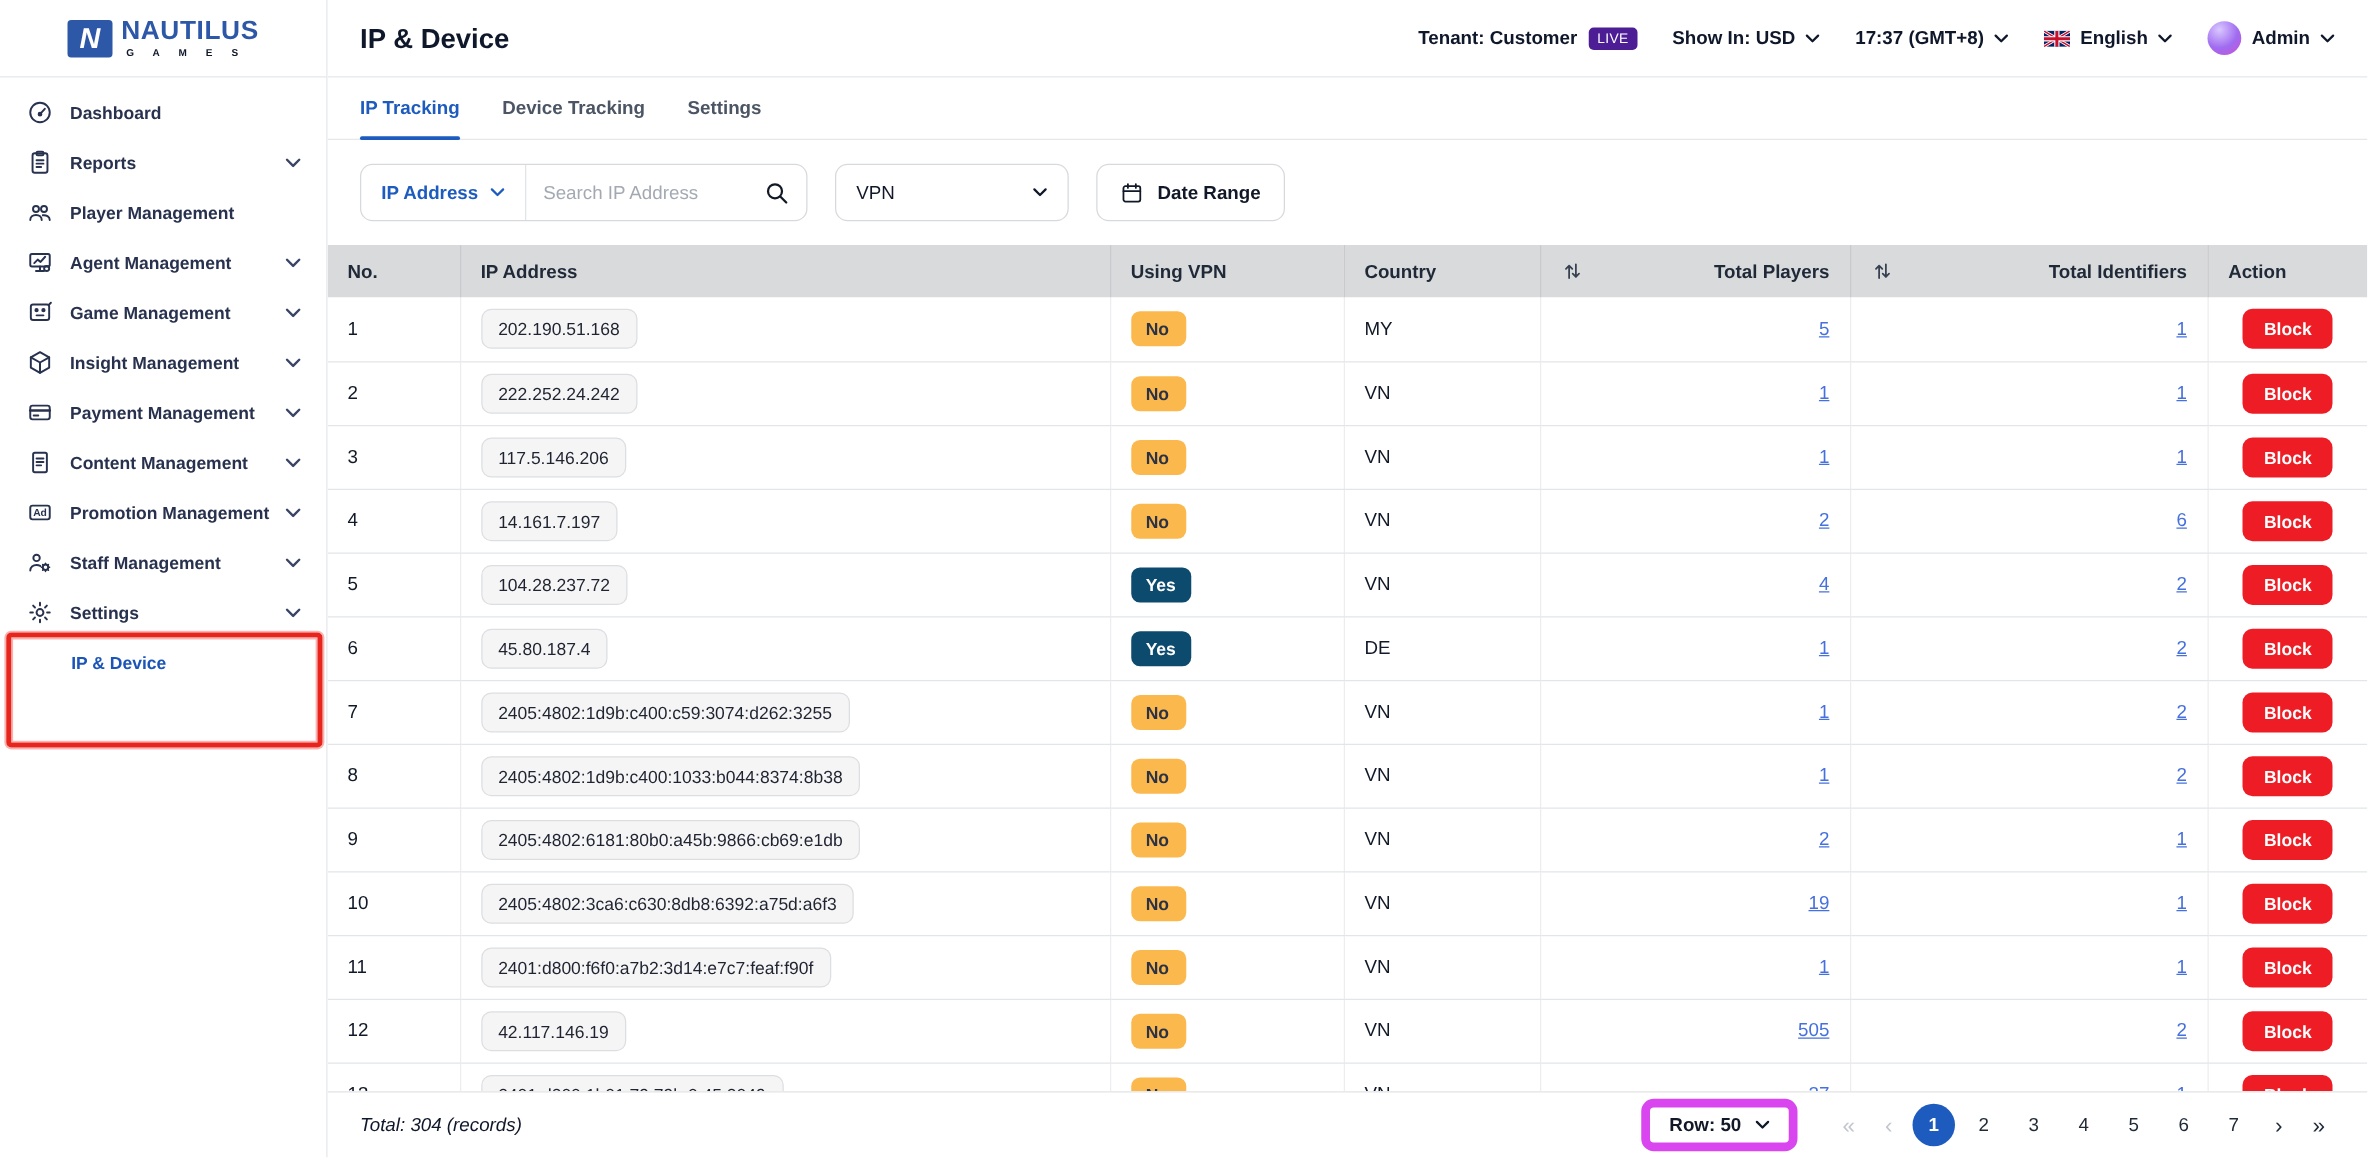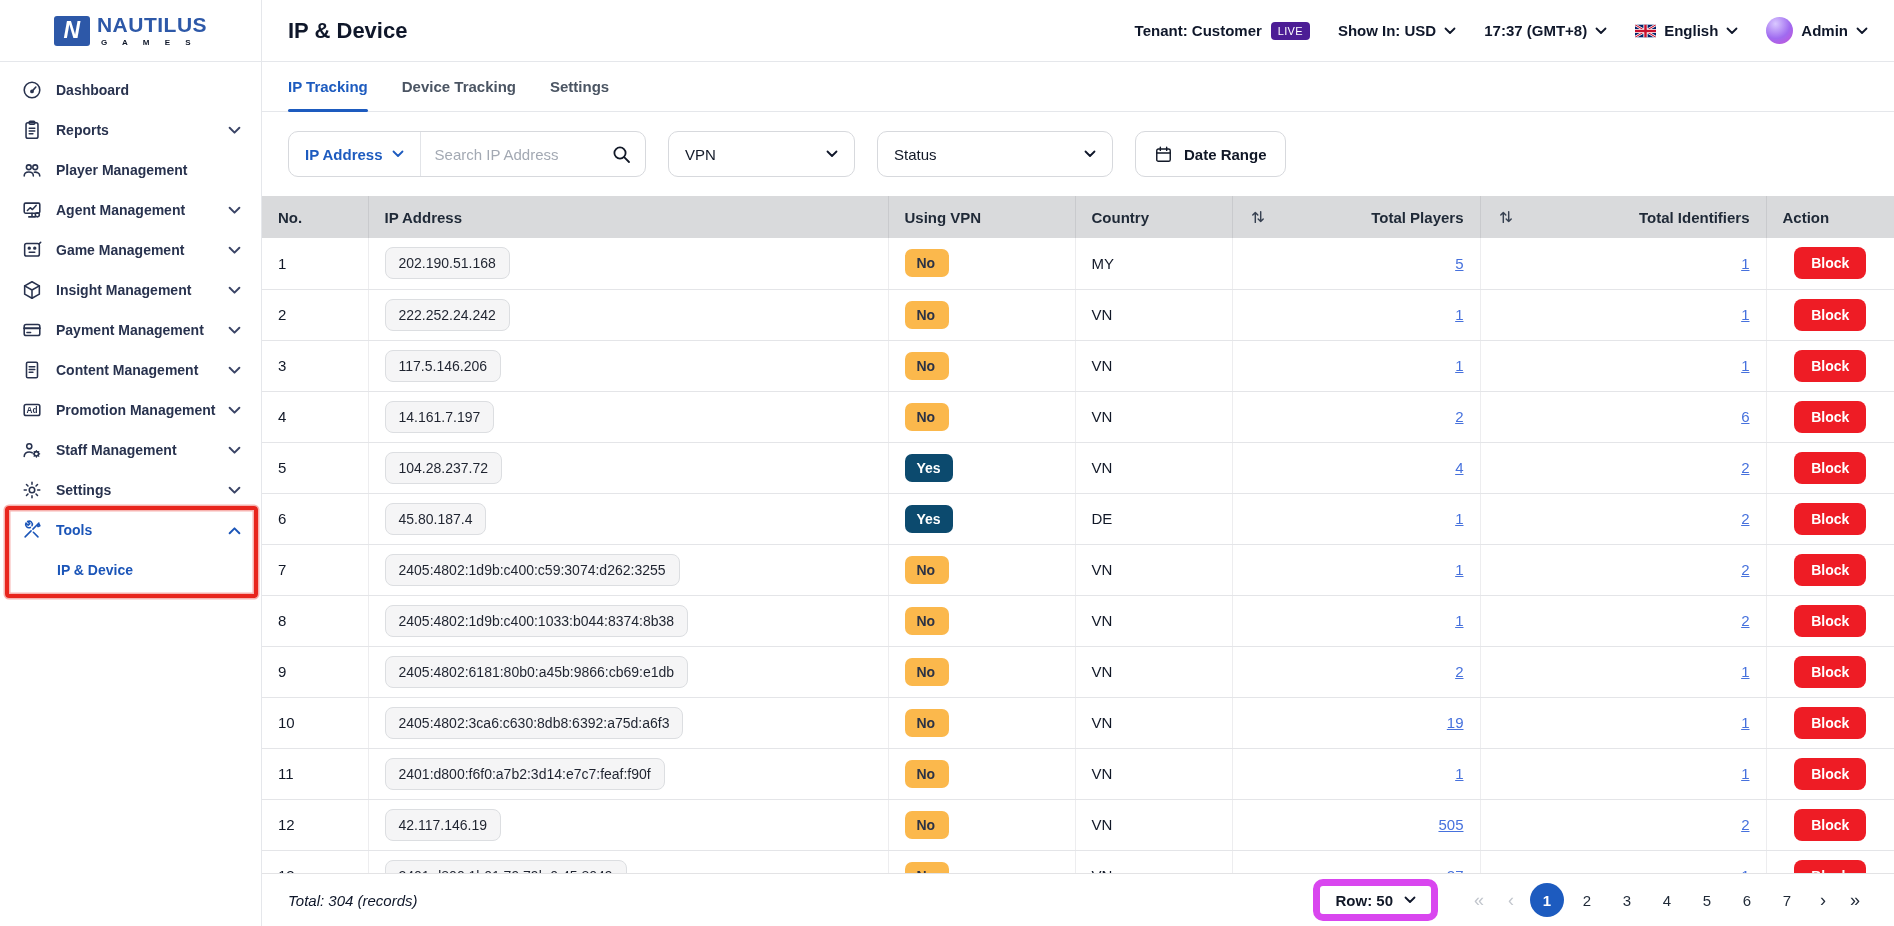--- a/index.html
+++ b/index.html
@@ -270,36 +270,20 @@
               <path d="M12 3.5v2.3M12 18.2v2.3M3.5 12h2.3M18.2 12h2.3M6 6l1.6 1.6M16.4 16.4L18 18M18 6l-1.6 1.6M7.6 16.4L6 18"></path>
             </svg>
           </span>
           <span class="mi-label">Settings</span>
           <span class="mi-chevron">
             <svg viewBox="0 0 12 8" style="width:13px;height:9px;">
               <path d="M1.5 1.5L6 6l4.5-4.5" fill="none" stroke="currentColor" stroke-width="1.8" stroke-linecap="round" stroke-linejoin="round"></path>
             </svg>
           </span>
         </div>
-        <div class="menu-item blue">
-          <span class="mi-icon">
-            <svg viewBox="0 0 24 24" fill="none" stroke="currentColor" stroke-width="1.7" stroke-linecap="round" stroke-linejoin="round">
-              <path d="M4.5 19.5L11 13"></path>
-              <path d="M13 11l4.7-4.7M17.7 6.3L19.5 4.5M17.7 6.3l.9 2 2-.9-.9-2-2 .9z"></path>
-              <path d="M10.2 9.2A3.6 3.6 0 015.4 4.4l2.4 2.4 1.8-1.8-2.4-2.4a3.6 3.6 0 014.8 4.8"></path>
-              <path d="M13.5 14.5l5 5"></path>
-            </svg>
-          </span>
-          <span class="mi-label">Tools</span>
-          <span class="mi-chevron">
-            <svg viewBox="0 0 12 8" style="width:13px;height:9px;transform:rotate(180deg);">
-              <path d="M1.5 1.5L6 6l4.5-4.5" fill="none" stroke="currentColor" stroke-width="1.8" stroke-linecap="round" stroke-linejoin="round"></path>
-            </svg>
-          </span>
-        </div>
         <div class="sub-item">IP &amp; Device</div>
       </nav>
     <div class="red-annotation"></div>
   </aside>
 
   <div class="main">
 
     <header class="topbar">
       <h1 class="page-title">IP &amp; Device</h1>
       <div class="top-right">
@@ -371,28 +355,20 @@
         <input class="search-input" placeholder="Search IP Address" style="">
         <span class="search-btn">
           <svg width="20" height="20" viewBox="0 0 20 20">
               <circle cx="9" cy="9" r="5.6" fill="none" stroke="currentColor" stroke-width="1.8"></circle>
               <path d="M13.4 13.4L18 18" stroke="currentColor" stroke-width="1.8" stroke-linecap="round"></path>
             </svg>
         </span>
       </div>
       <div class="select vpn">
         <span>VPN</span>
-        <span class="chev">
-          <svg viewBox="0 0 12 8">
-              <path d="M1.5 1.5L6 6l4.5-4.5" fill="none" stroke="currentColor" stroke-width="1.8" stroke-linecap="round" stroke-linejoin="round"></path>
-            </svg>
-        </span>
-      </div>
-      <div class="select status">
-        <span>Status</span>
         <span class="chev">
           <svg viewBox="0 0 12 8">
               <path d="M1.5 1.5L6 6l4.5-4.5" fill="none" stroke="currentColor" stroke-width="1.8" stroke-linecap="round" stroke-linejoin="round"></path>
             </svg>
         </span>
       </div>
       <div class="daterange">
         <span style="display:flex">
           <svg width="19" height="19" viewBox="0 0 24 24" fill="none" stroke="currentColor" stroke-width="1.8" stroke-linecap="round">
               <rect x="3.5" y="5" width="17" height="15.5" rx="2"></rect>

